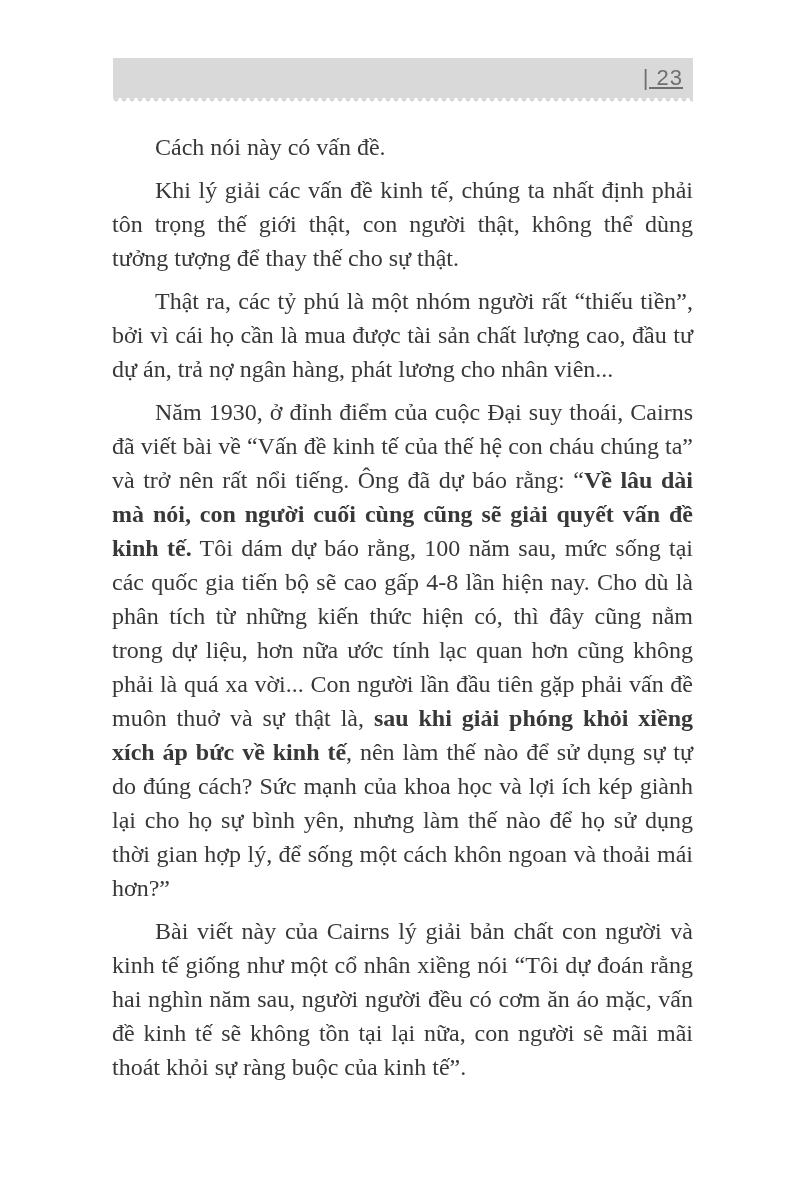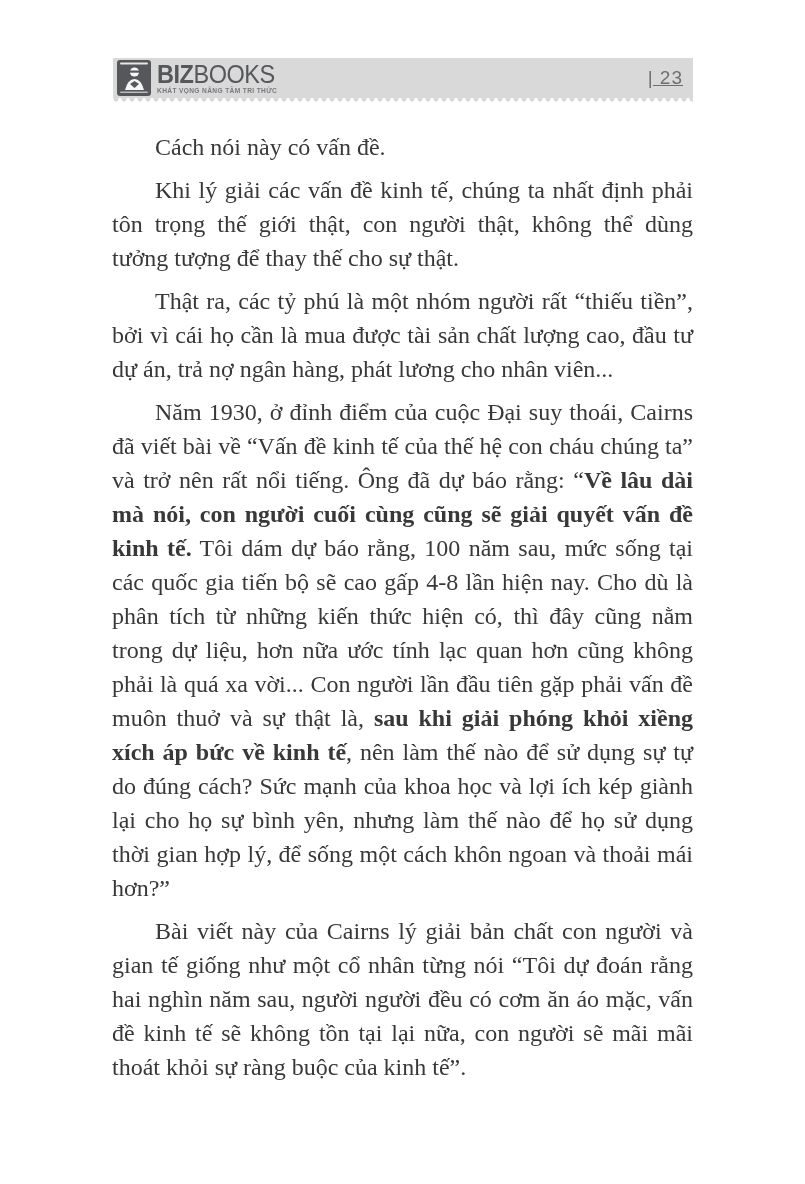--- a/index.html
+++ b/index.html
@@ -74,21 +74,21 @@
     font-size: 7px;
     font-weight: 700;
     letter-spacing: 0.4px;
     color: var(--tagline);
     margin-top: 1px;
     white-space: nowrap;
   }
   .page-number {
     margin-left: auto;
     font-family: "Liberation Sans", sans-serif;
-    font-size: 19px;
+    font-size: 22px;
     font-weight: 400;
     color: var(--page-number);
     letter-spacing: 1px;
     white-space: nowrap;
     text-decoration: underline;
   }
 
   
   .content-area {
     position: absolute;
@@ -103,40 +103,23 @@
   .content-area p {
     margin: 0 0 9px 0;
     text-indent: 43px;
   }
   .content-area b { font-weight: 700; }
 </style>
 </head>
 <body>
 
 <div class="header-bar">
-  <div class="brand">
-    <svg class="logo-badge" viewBox="0 0 34 36" xmlns="http://www.w3.org/2000/svg" aria-hidden="true">
-      <rect x="0" y="0" width="34" height="36" rx="3" fill="#56575b"></rect>
-      <rect x="3" y="2.5" width="28" height="2" rx="1" fill="#ffffff" opacity="0.85"></rect>
-      <circle cx="17.5" cy="12" r="4.6" fill="#ffffff" opacity="0.95"></circle>
-      <rect x="11.5" y="10.5" width="12" height="2.2" fill="#56575b"></rect>
-      <path d="M8 30 Q11 19 17.5 19 Q24 19 27 30 Z" fill="#ffffff" opacity="0.95"></path>
-      <path d="M13 24 L17.5 28 L22 24 L17.5 21 Z" fill="#56575b"></path>
-      <rect x="3" y="31.5" width="28" height="1.6" rx="0.8" fill="#ffffff" opacity="0.6"></rect>
-    </svg>
-    <div class="brand-text">
-      <div class="brand-name">
-        <span class="bold-part">BIZ</span><span class="light-part">BOOKS</span>
-      </div>
-      <div class="brand-tagline">KHÁT VỌNG NÂNG TẦM TRI THỨC</div>
-    </div>
-  </div>
   <div class="page-number">| 23</div>
   <div class="perforated-edge"></div>
 </div>
 
 <div class="content-area">
     <p><span>Cách nói này có vấn đề.</span></p>
     <p><span>Khi lý giải các vấn đề kinh tế, chúng ta nhất định phải tôn trọng thế giới thật, con người thật, không thể dùng tưởng tượng để thay thế cho sự thật.</span></p>
     <p><span>Thật ra, các tỷ phú là một nhóm người rất “thiếu tiền”, bởi vì cái họ cần là mua được tài sản chất lượng cao, đầu tư dự án, trả nợ ngân hàng, phát lương cho nhân viên...</span></p>
     <p><span>Năm 1930, ở đỉnh điểm của cuộc Đại suy thoái, Cairns đã viết bài về “Vấn đề kinh tế của thế hệ con cháu chúng ta” và trở nên rất nổi tiếng. Ông đã dự báo rằng: “</span><b>Về lâu dài mà nói, con người cuối cùng cũng sẽ giải quyết vấn đề kinh tế.</b><span> Tôi dám dự báo rằng, 100 năm sau, mức sống tại các quốc gia tiến bộ sẽ cao gấp 4-8 lần hiện nay. Cho dù là phân tích từ những kiến thức hiện có, thì đây cũng nằm trong dự liệu, hơn nữa ước tính lạc quan hơn cũng không phải là quá xa vời... Con người lần đầu tiên gặp phải vấn đề muôn thuở và sự thật là, </span><b>sau khi giải phóng khỏi xiềng xích áp bức về kinh tế</b><span>, nên làm thế nào để sử dụng sự tự do đúng cách? Sức mạnh của khoa học và lợi ích kép giành lại cho họ sự bình yên, nhưng làm thế nào để họ sử dụng thời gian hợp lý, để sống một cách khôn ngoan và thoải mái hơn?”</span></p>
-    <p><span>Bài viết này của Cairns lý giải bản chất con người và gian tế giống như một cổ nhân từng nói “Tôi dự đoán rằng hai nghìn năm sau, người người đều có cơm ăn áo mặc, vấn đề kinh tế sẽ không tồn tại lại nữa, con người sẽ mãi mãi thoát khỏi sự ràng buộc của kinh tế”.</span></p>
+    <p><span>Bài viết này của Cairns lý giải bản chất con người và kinh tế giống như một cổ nhân xiềng nói “Tôi dự đoán rằng hai nghìn năm sau, người người đều có cơm ăn áo mặc, vấn đề kinh tế sẽ không tồn tại lại nữa, con người sẽ mãi mãi thoát khỏi sự ràng buộc của kinh tế”.</span></p>
   </div>
 
 </body></html>

